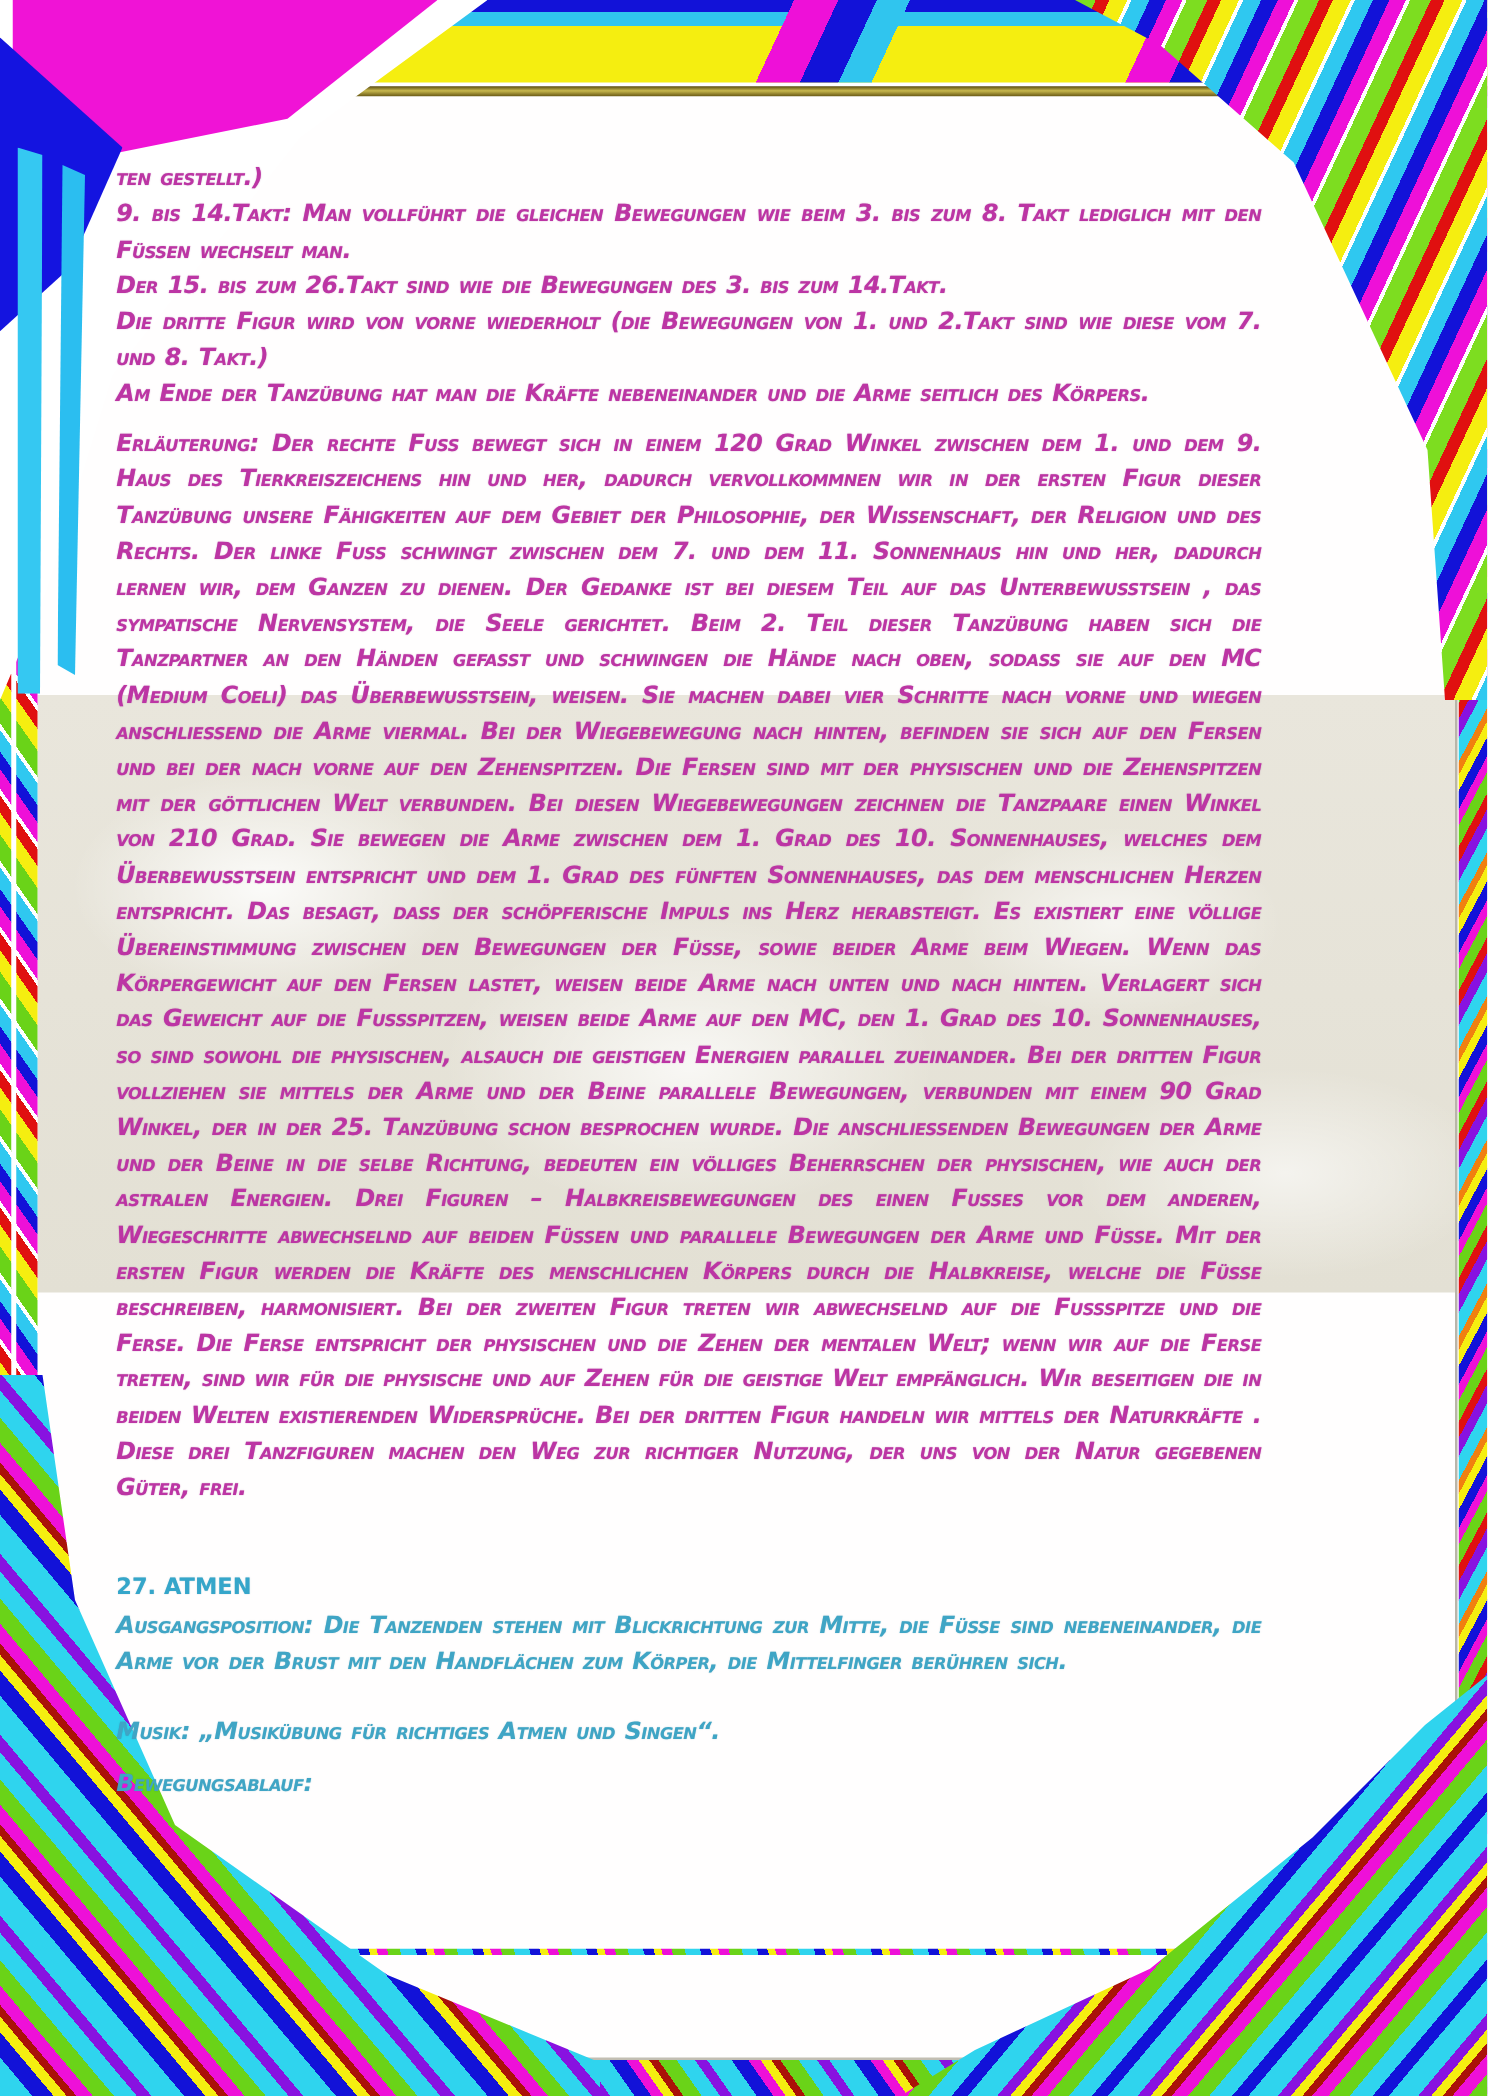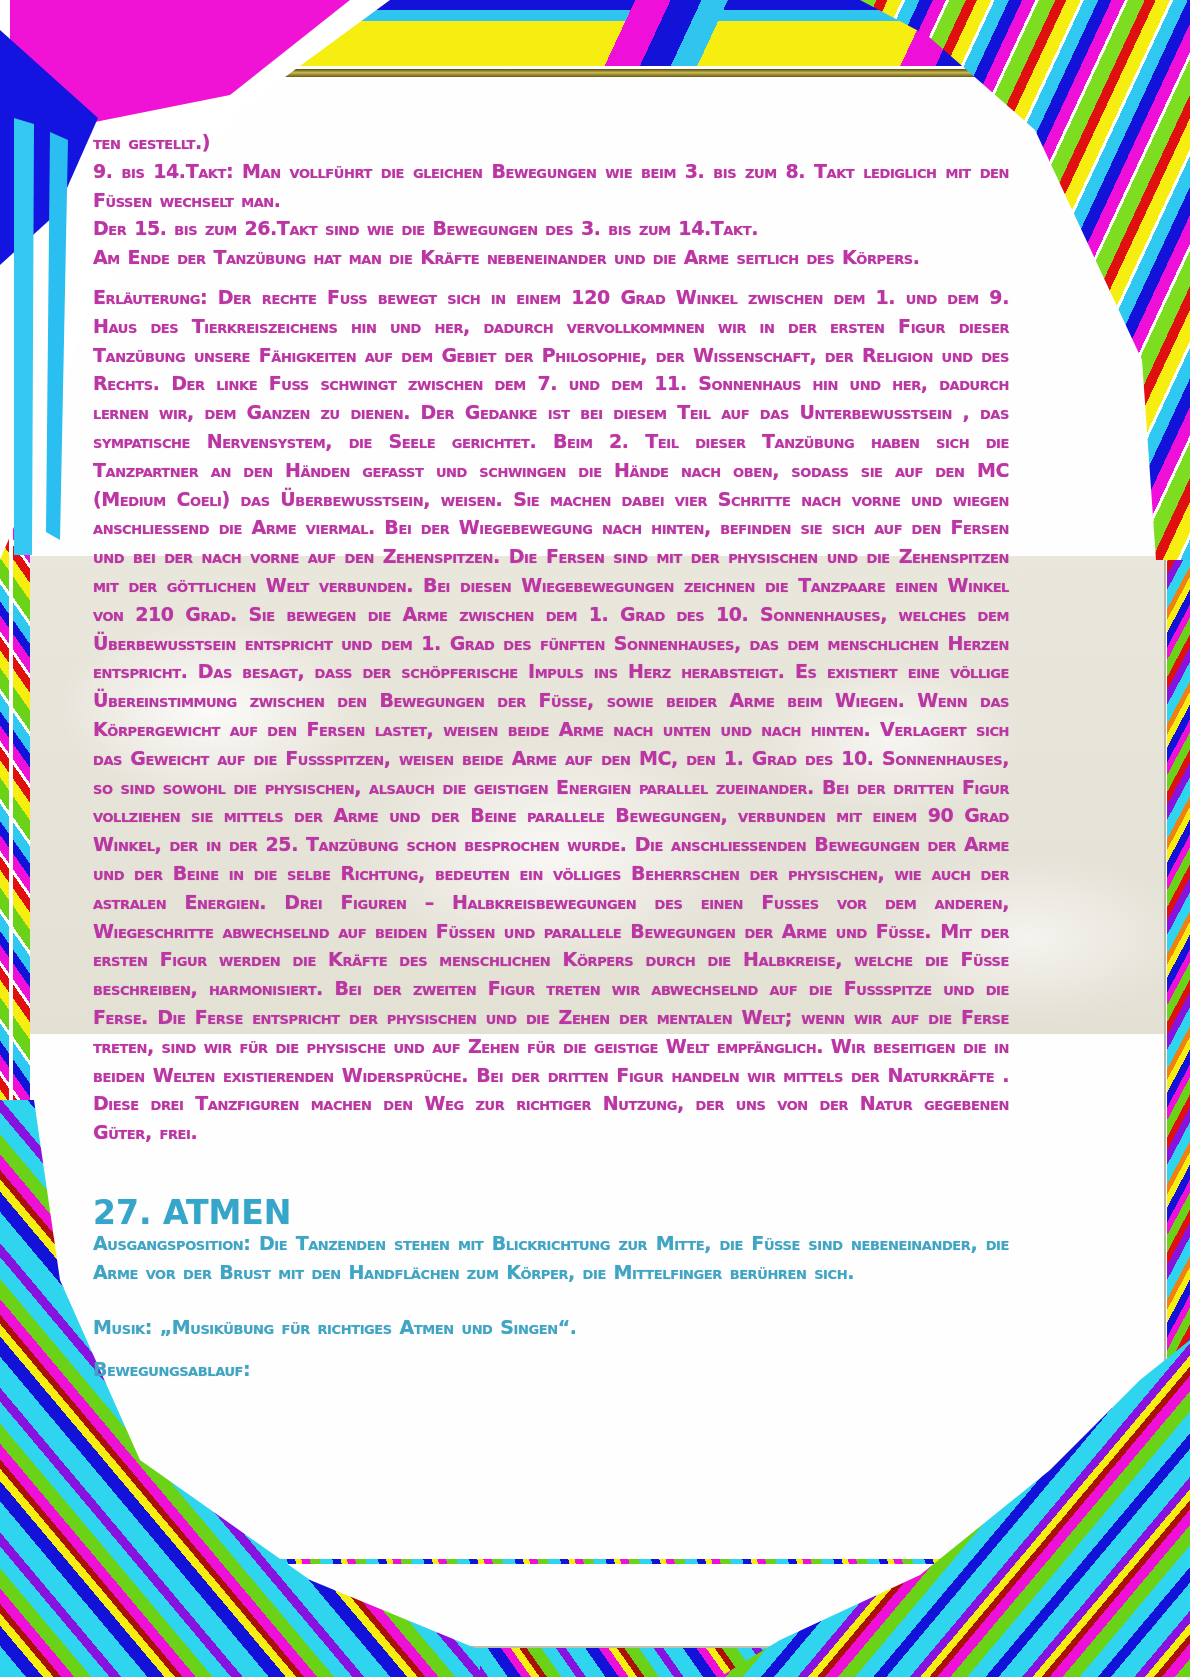--- a/index.html
+++ b/index.html
@@ -88,27 +88,27 @@
     clip-path:polygon(470px 0,470px 337px,0 337px,60px 300px,200px 235px,330px 130px,420px 40px);
     background:repeating-linear-gradient(130deg,
       #2fd4ee 0 18px,#8812e0 18px 26px,#f5ee10 26px 33px,#aa1208 33px 39px,
       #ee10d8 39px 49px,#6ad318 49px 62px,#2fd4ee 62px 76px,#1212d8 76px 86px);
   }
   
   .content{position:absolute;left:93px;top:128px;width:916px;z-index:5;}
   .content p{
     margin:0;font-weight:bold;font-variant:small-caps;
     font-size:19px;line-height:28.8px;text-align:justify;
-    letter-spacing:-0.4px;word-spacing:1.5px;
+    letter-spacing:-0.4px;word-spacing:1.5px;font-style:italic;
   }
   .pink{color:#bc35a4;text-shadow:0 0 1px rgba(140,10,120,0.45);}
   .cyan{color:#3fa5c5;text-shadow:0 0 1px rgba(20,110,140,0.35);}
   .explanation{margin-top:11px !important;}
   .heading{
-    margin:50px 0 0;font-size:33px;line-height:32px;color:#35a6ca;
+    margin:50px 0 0;font-size:18px;line-height:32px;color:#35a6ca;
     font-variant:small-caps;font-weight:bold;font-family:"DejaVu Sans",sans-serif;
     text-shadow:0 0 1px rgba(20,110,140,0.35);
   }
   .music{margin-top:27px !important;}
   .movement-label{margin-top:13px !important;}
 </style>
 </head>
 <body>
 
 <div class="page">
@@ -133,20 +133,21 @@
     <div class="tl-cyan-b"></div>
   </div>
   <div class="corner-tr"></div>
   <div class="corner-bl"></div>
   <div class="corner-br"></div>
 
   <div class="content">
     <p class="pink">ten gestellt.)</p>
     <p class="pink">9. bis 14.Takt: Man vollführt die gleichen Bewegungen wie beim 3. bis zum 8. Takt lediglich mit den Füssen wechselt man.</p>
     <p class="pink">Der 15. bis zum 26.Takt sind wie die Bewegungen des 3. bis zum 14.Takt.</p>
+    <p class="pink">Die dritte Figur wird von vorne wiederholt (die Bewegungen von 1. und 2.Takt sind wie diese vom 7. und 8. Takt.)</p>
     <p class="pink">Am Ende der Tanzübung hat man die Kräfte nebeneinander und die Arme seitlich des Körpers.</p>
     <p class="pink explanation">Erläuterung: Der rechte Fuss bewegt sich in einem 120 Grad Winkel zwischen dem 1. und dem 9. Haus des Tierkreiszeichens hin und her, dadurch vervollkommnen wir in der ersten Figur dieser Tanzübung unsere Fähigkeiten auf dem Gebiet der Philosophie, der Wissenschaft, der Religion und des Rechts. Der linke Fuss schwingt zwischen dem 7. und dem 11. Sonnenhaus hin und her, dadurch lernen wir, dem Ganzen zu dienen. Der Gedanke ist bei diesem Teil auf das Unterbewusstsein , das sympatische Nervensystem, die Seele gerichtet. Beim 2. Teil dieser Tanzübung haben sich die Tanzpartner an den Händen gefasst und schwingen die Hände nach oben, sodass sie auf den MC (Medium Coeli) das Überbewusstsein, weisen. Sie machen dabei vier Schritte nach vorne und wiegen anschliessend die Arme viermal. Bei der Wiegebewegung nach hinten, befinden sie sich auf den Fersen und bei der nach vorne auf den Zehenspitzen. Die Fersen sind mit der physischen und die Zehenspitzen mit der göttlichen Welt verbunden. Bei diesen Wiegebewegungen zeichnen die Tanzpaare einen Winkel von 210 Grad. Sie bewegen die Arme zwischen dem 1. Grad des 10. Sonnenhauses, welches dem Überbewusstsein entspricht und dem 1. Grad des fünften Sonnenhauses, das dem menschlichen Herzen entspricht. Das besagt, dass der schöpferische Impuls ins Herz herabsteigt. Es existiert eine völlige Übereinstimmung zwischen den Bewegungen der Füsse, sowie beider Arme beim Wiegen. Wenn das Körpergewicht auf den Fersen lastet, weisen beide Arme nach unten und nach hinten. Verlagert sich das Geweicht auf die Fussspitzen, weisen beide Arme auf den MC, den 1. Grad des 10. Sonnenhauses, so sind sowohl die physischen, alsauch die geistigen Energien parallel zueinander. Bei der dritten Figur vollziehen sie mittels der Arme und der Beine parallele Bewegungen, verbunden mit einem 90 Grad Winkel, der in der 25. Tanzübung schon besprochen wurde. Die anschliessenden Bewegungen der Arme und der Beine in die selbe Richtung, bedeuten ein völliges Beherrschen der physischen, wie auch der astralen Energien. Drei Figuren – Halbkreisbewegungen des einen Fusses vor dem anderen, Wiegeschritte abwechselnd auf beiden Füssen und parallele Bewegungen der Arme und Füsse. Mit der ersten Figur werden die Kräfte des menschlichen Körpers durch die Halbkreise, welche die Füsse beschreiben, harmonisiert. Bei der zweiten Figur treten wir abwechselnd auf die Fussspitze und die Ferse. Die Ferse entspricht der physischen und die Zehen der mentalen Welt; wenn wir auf die Ferse treten, sind wir für die physische und auf Zehen für die geistige Welt empfänglich. Wir beseitigen die in beiden Welten existierenden Widersprüche. Bei der dritten Figur handeln wir mittels der Naturkräfte . Diese drei Tanzfiguren machen den Weg zur richtiger Nutzung, der uns von der Natur gegebenen Güter, frei.</p>
     <h2 class="heading">27. ATMEN</h2>
     <p class="cyan">Ausgangsposition: Die Tanzenden stehen mit Blickrichtung zur Mitte, die Füsse sind nebeneinander, die Arme vor der Brust mit den Handflächen zum Körper, die Mittelfinger berühren sich.</p>
     <p class="cyan music">Musik: „Musikübung für richtiges Atmen und Singen“.</p>
     <p class="cyan movement-label">Bewegungsablauf:</p>
   </div>
 
 </div>
 

